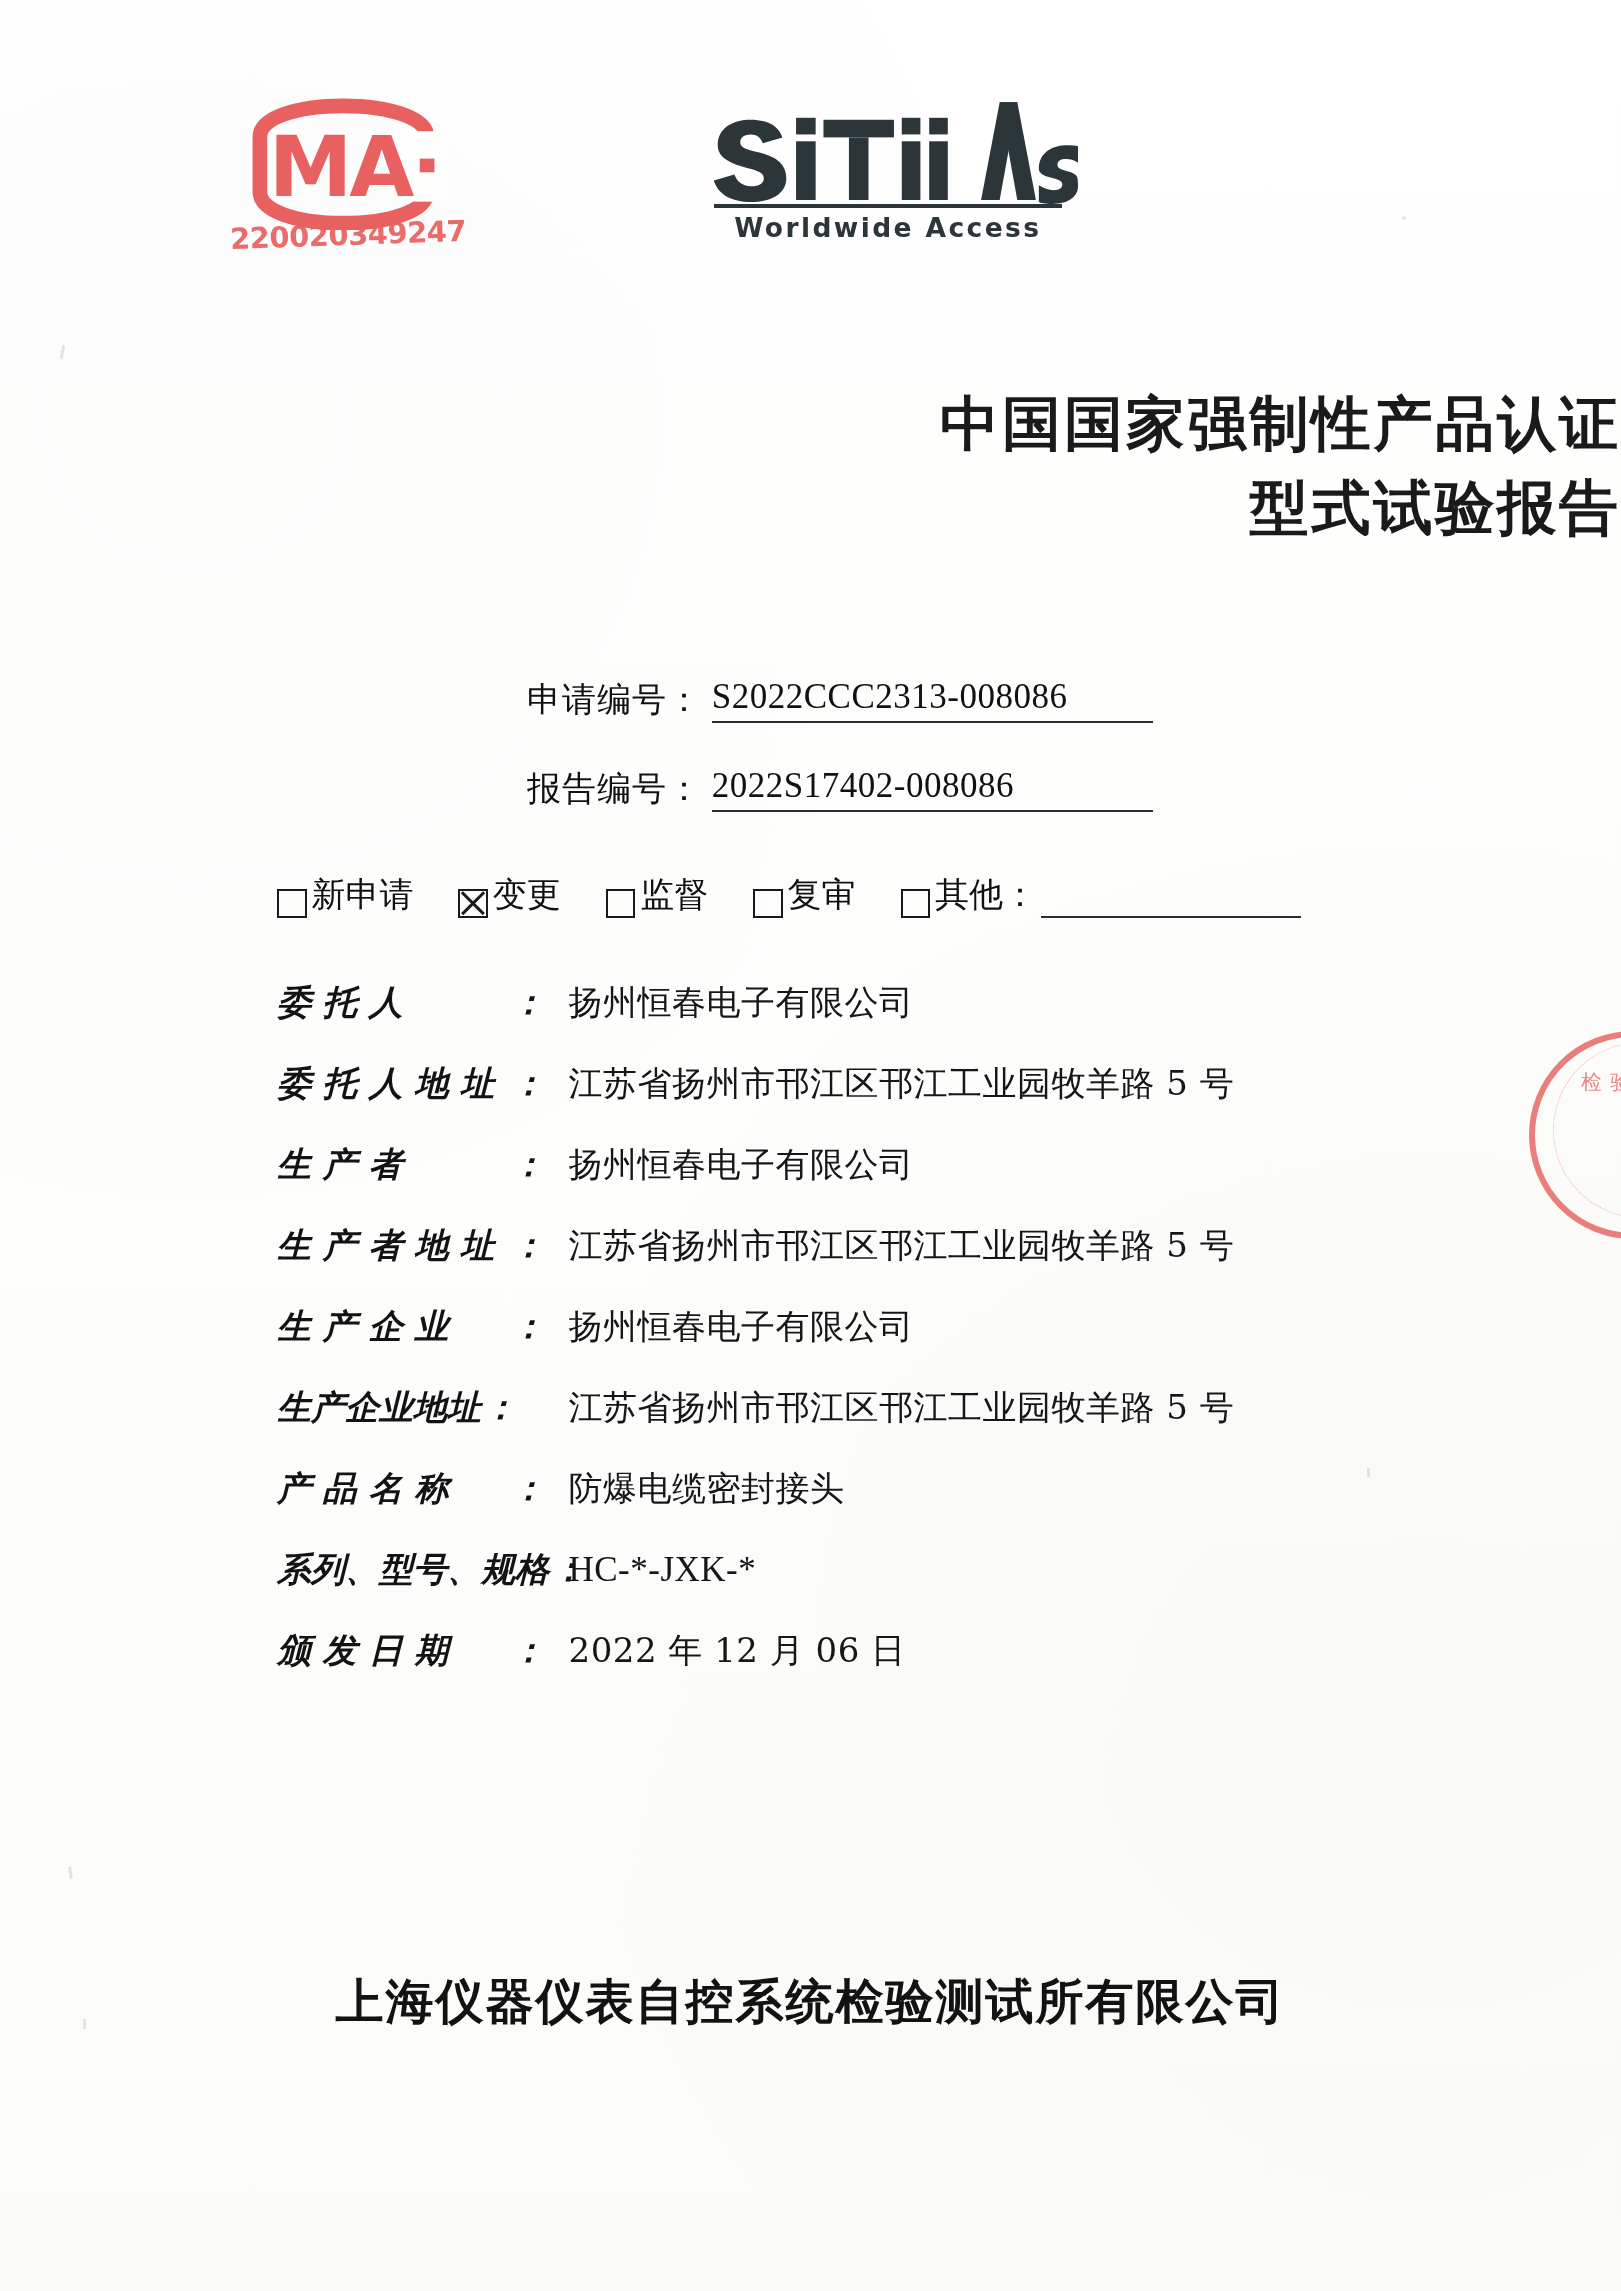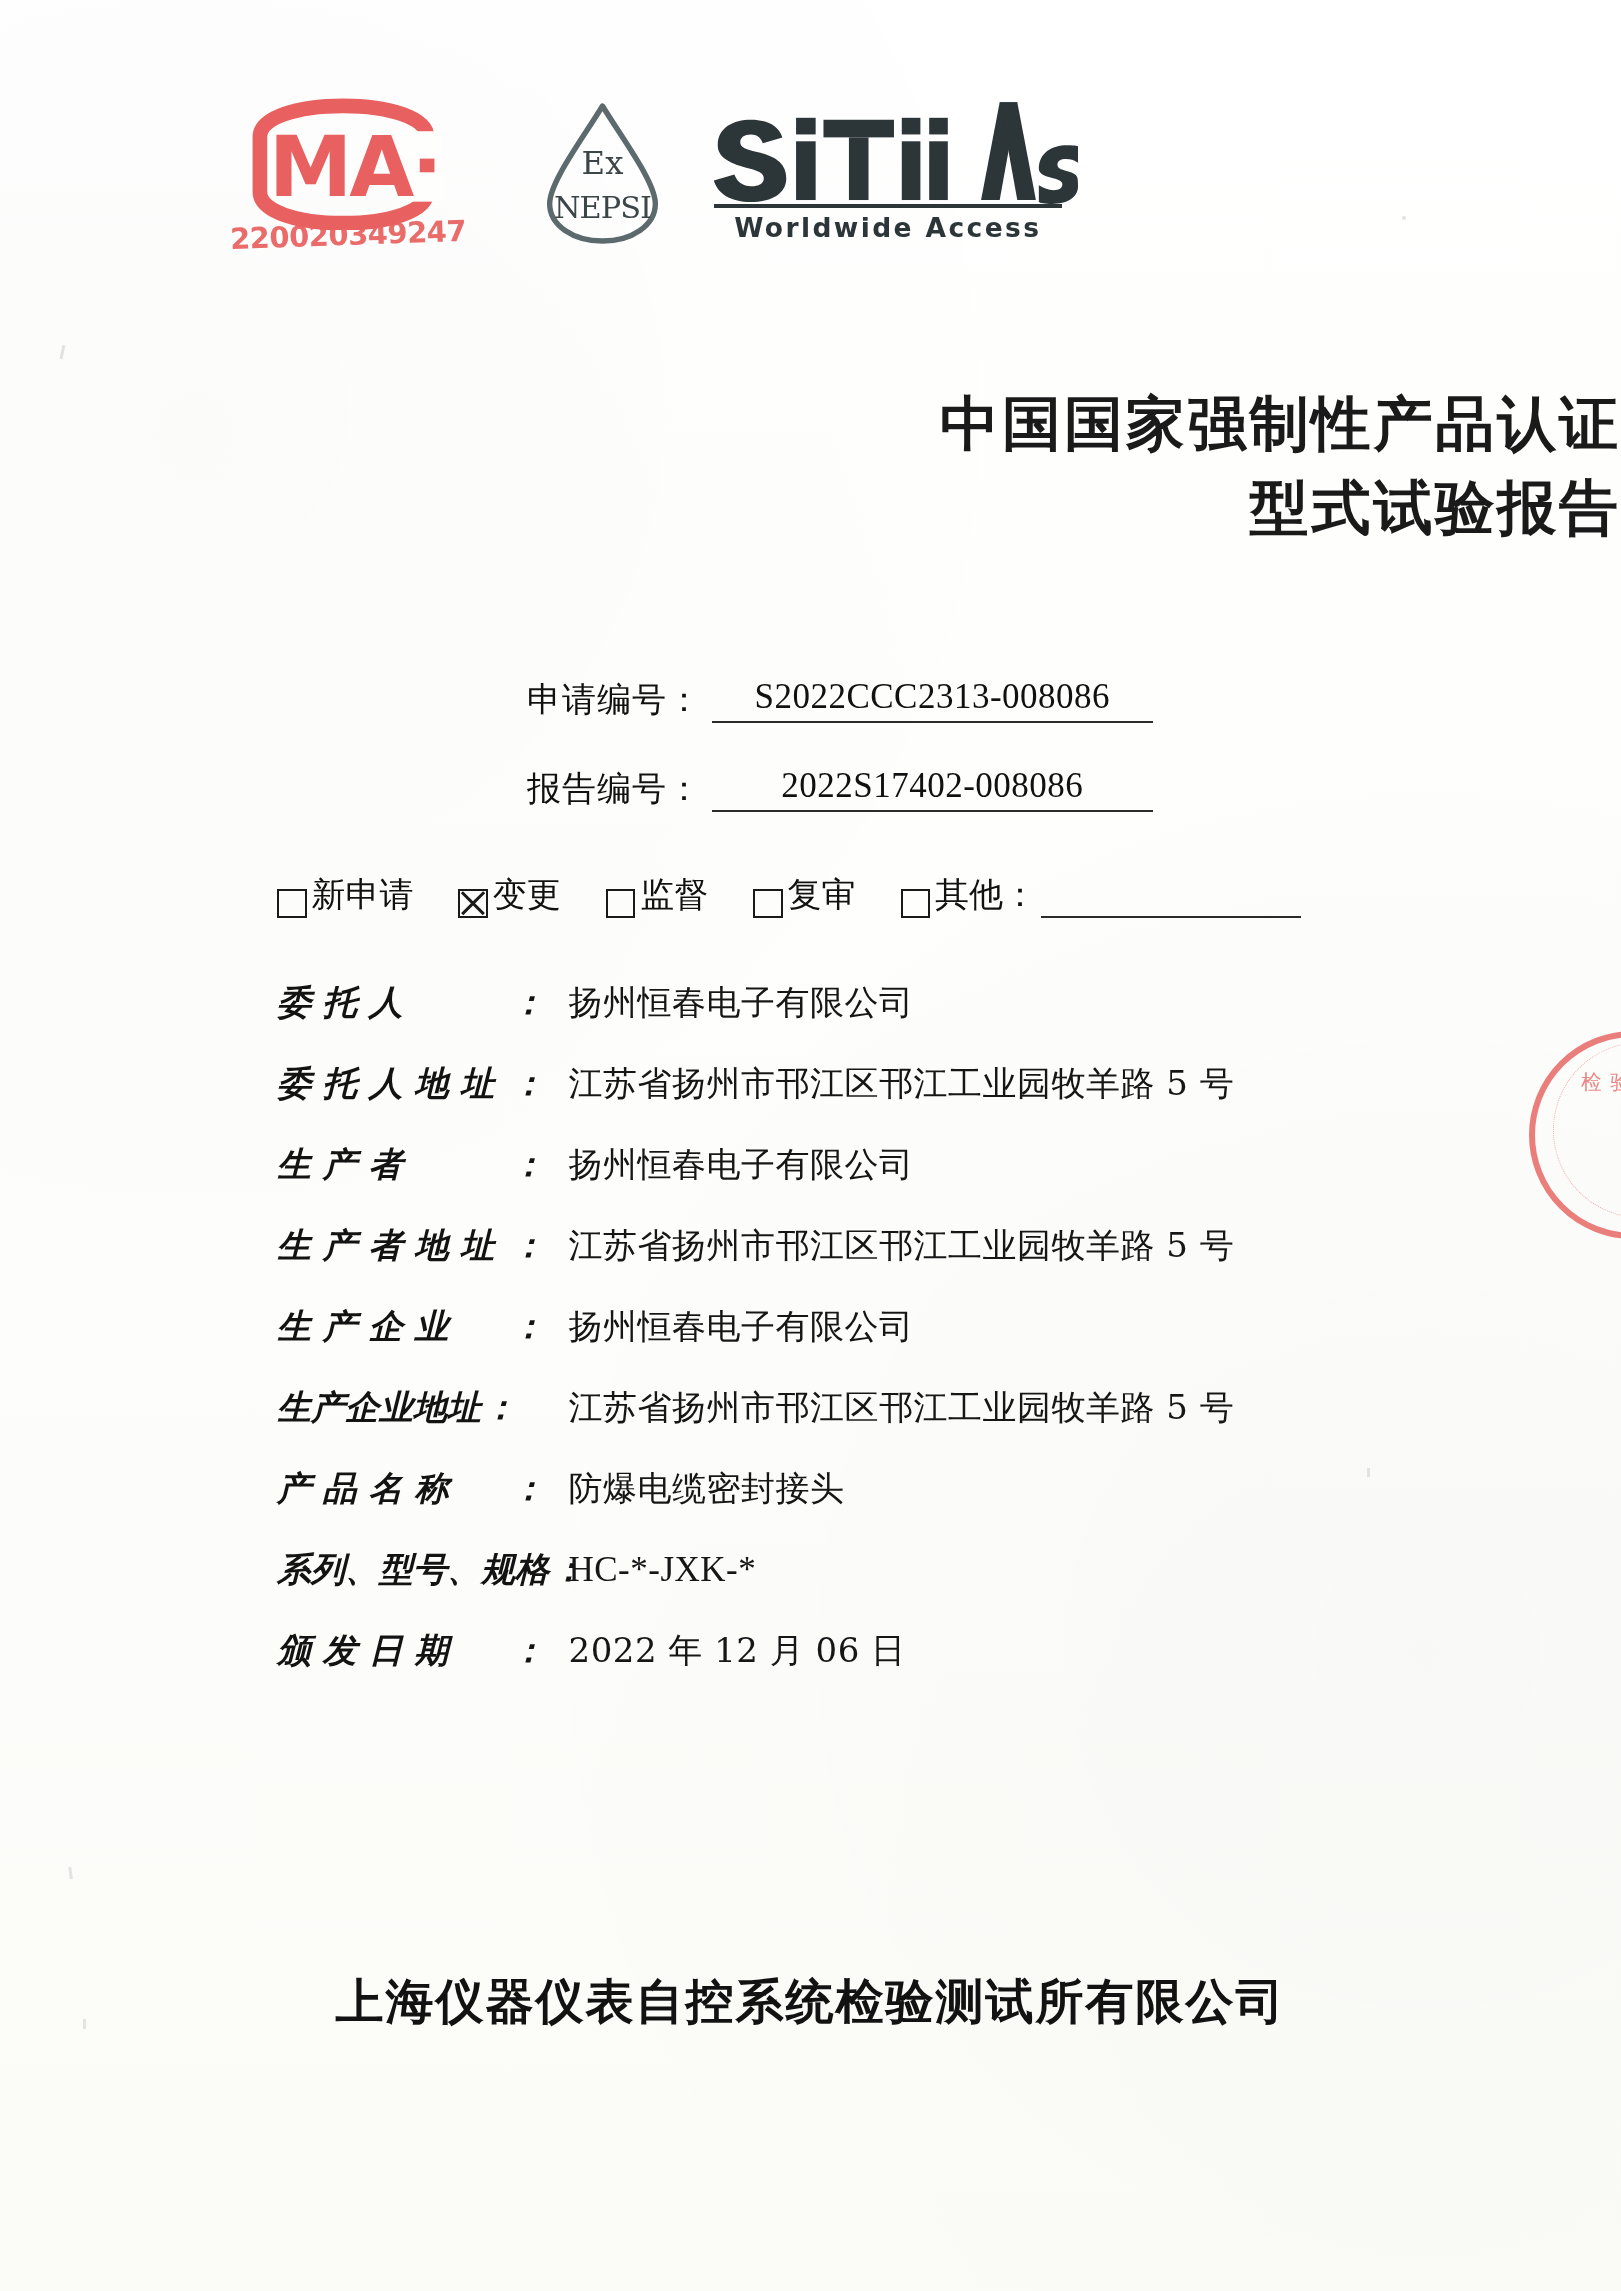--- a/index.html
+++ b/index.html
@@ -139,21 +139,21 @@
     font-family: "DejaVu Serif", "Liberation Serif", serif;
     font-size: 34px;
     letter-spacing: 1px;
     white-space: nowrap;
   }
   .numfield .val-wrap {
     position: relative;
     width: 441px;
     margin-left: 9.8px;
     border-bottom: 2px solid #2b2b2b;
-    text-align: center;
+    text-align: left;
     padding-bottom: 3.9px;
   }
   .numfield .val {
     font-family: "Liberation Serif", "DejaVu Serif", serif;
     font-size: 35px;
     letter-spacing: 0.5px;
   }
 
   
   .checkrow {
@@ -307,28 +307,20 @@
       <svg class="cma-shield" viewBox="0 0 215 135">
         <path d="M22 40 C22 20 60 8 107 8 C154 8 193 20 193 40
                  L193 96 C193 116 154 128 107 128 C60 128 22 116 22 96 Z" fill="none" stroke="#e8605f" stroke-width="15" stroke-linejoin="round"></path>
         <rect x="160" y="34" width="48" height="28" fill="#fefefd"></rect>
         <rect x="158" y="76" width="52" height="30" fill="#fefefd"></rect>
         <text x="104" y="100" font-family="DejaVu Sans, Liberation Sans, sans-serif" font-size="86" font-weight="bold" fill="#e8605f" text-anchor="middle" letter-spacing="-3">MA</text>
       </svg>
       <div class="cma-num">220020349247</div>
     </div>
 
-    <div class="nepsi">
-      <svg viewBox="0 0 140 150" width="137" height="147">
-        <path d="M70 6 C92 42 124 84 124 106 C124 128 100 144 70 144
-                 C40 144 16 128 16 106 C16 84 48 42 70 6 Z" fill="none" stroke="#5c6a6e" stroke-width="5.5" stroke-linejoin="round"></path>
-        <text x="70" y="76" font-family="DejaVu Serif, Liberation Serif, serif" font-size="33" fill="#3c4649" text-anchor="middle">Ex</text>
-        <text x="70" y="120" font-family="DejaVu Serif, Liberation Serif, serif" font-size="31" fill="#3c4649" text-anchor="middle" letter-spacing="-1">NEPSI</text>
-      </svg>
-    </div>
 
     <div class="sitiias">
       <svg viewBox="0 0 380 108" width="372" height="106">
         <g fill="#2c3538">
 
           <path d="M12 44 C12 26 28 18 46 18 C62 18 74 24 78 36 L58 42
                    C56 36 52 33 46 33 C39 33 35 36 35 41 C35 46 40 48 52 51
                    C70 55 82 62 82 78 C82 94 66 102 46 102 C26 102 12 94 8 80
                    L29 74 C32 82 38 86 46 86 C54 86 59 83 59 78
                    C59 72 53 70 41 67 C23 62 12 56 12 44 Z"></path>

